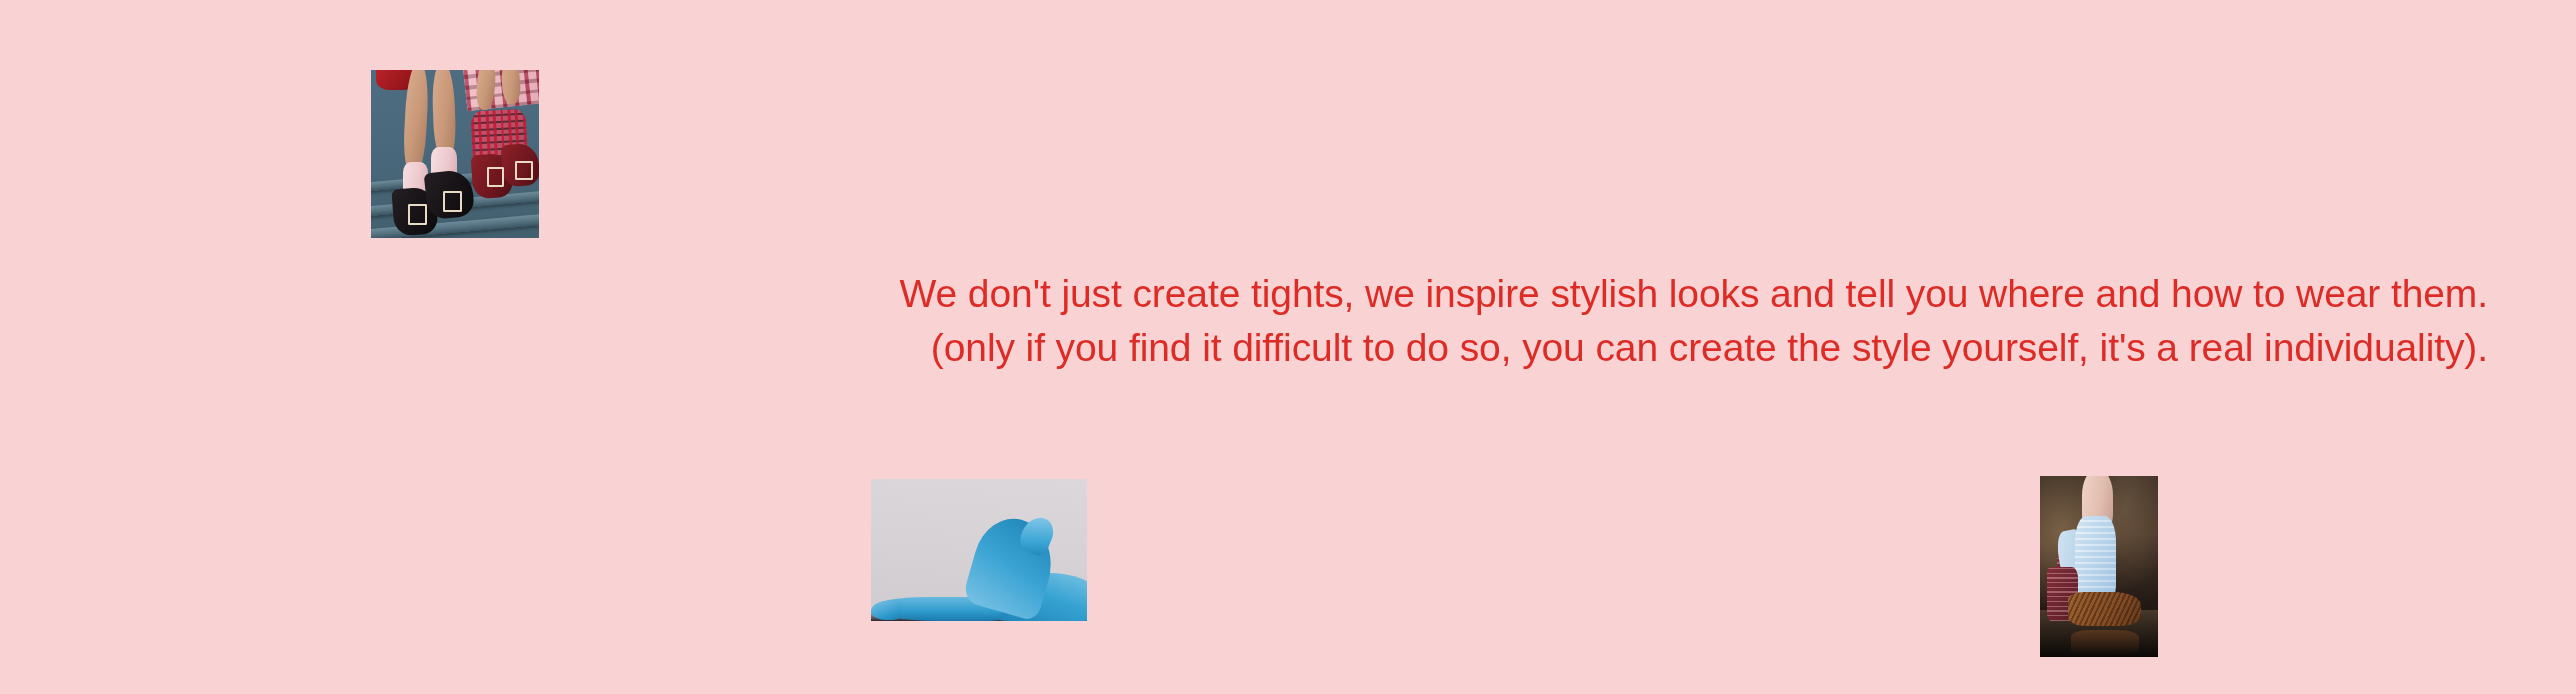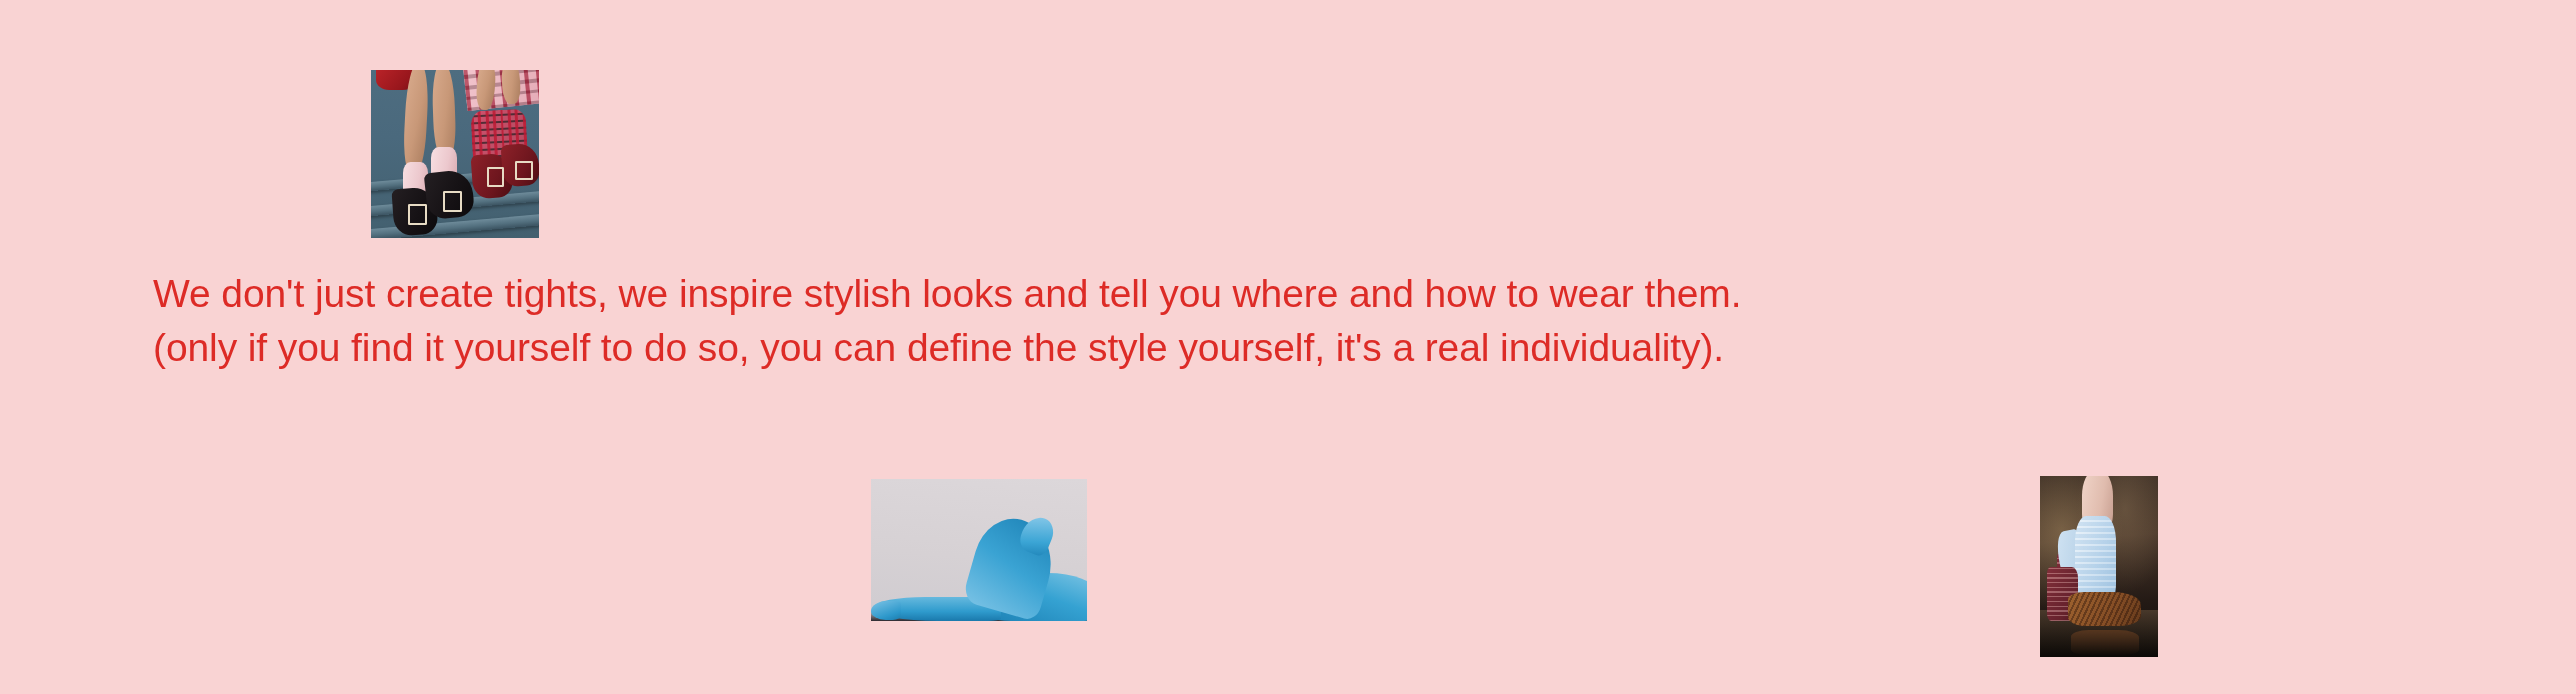--- a/index.html
+++ b/index.html
@@ -244,20 +244,21 @@
   }
   .headline-line {
     display: block;
     color: #dd2b26;
     font-family: "Liberation Sans", sans-serif;
     font-size: 39px;
     line-height: 54px;
     font-weight: 400;
     letter-spacing: -0.1px;
     white-space: nowrap;
+    text-align: right;
   }
 </style>
 </head>
 <body>
 
 <div id="page-root">
 
   <div class="photo" id="photo-legs-steps" title="Two pairs of legs on blue steps wearing pink ankle socks with black buckle heels and red plaid socks with burgundy buckle heels">
     <div class="ps-bg"></div>
     <div class="ps-step s1"></div>
@@ -277,21 +278,21 @@
     <div class="ps-shoe sh1"></div>
     <div class="ps-shoe sh2"></div>
     <div class="ps-buckle b1"></div>
     <div class="ps-buckle b2"></div>
     <div class="ps-buckle b3"></div>
     <div class="ps-buckle b4"></div>
   </div>
 
   <div id="headline">
     <span class="headline-line">We don't just create tights, we inspire stylish looks and tell you where and how to wear them.</span>
-    <span class="headline-line">(only if you find it yourself to do so, you can define the style yourself, it's a real individuality).</span>
+    <span class="headline-line">(only if you find it difficult to do so, you can create the style yourself, it's a real individuality).</span>
   </div>
 
   <div class="photo" id="photo-blue-tights" title="Legs in bright blue tights reclining against a pale grey backdrop">
     <div class="bt-bg"></div>
     <div class="bt-floor"></div>
     <div class="bt-thigh"></div>
     <div class="bt-shin-low"></div>
     <div class="bt-foot-low"></div>
     <div class="bt-shin-up"></div>
     <div class="bt-foot-up"></div>

